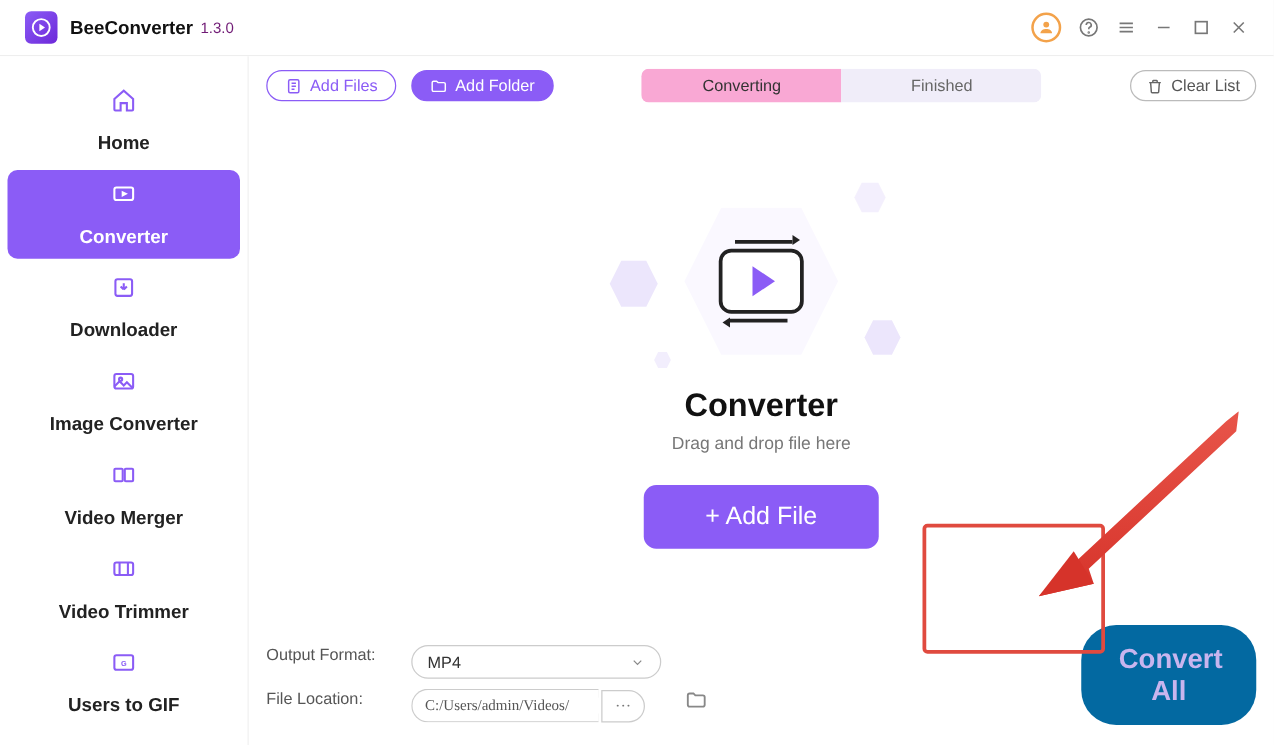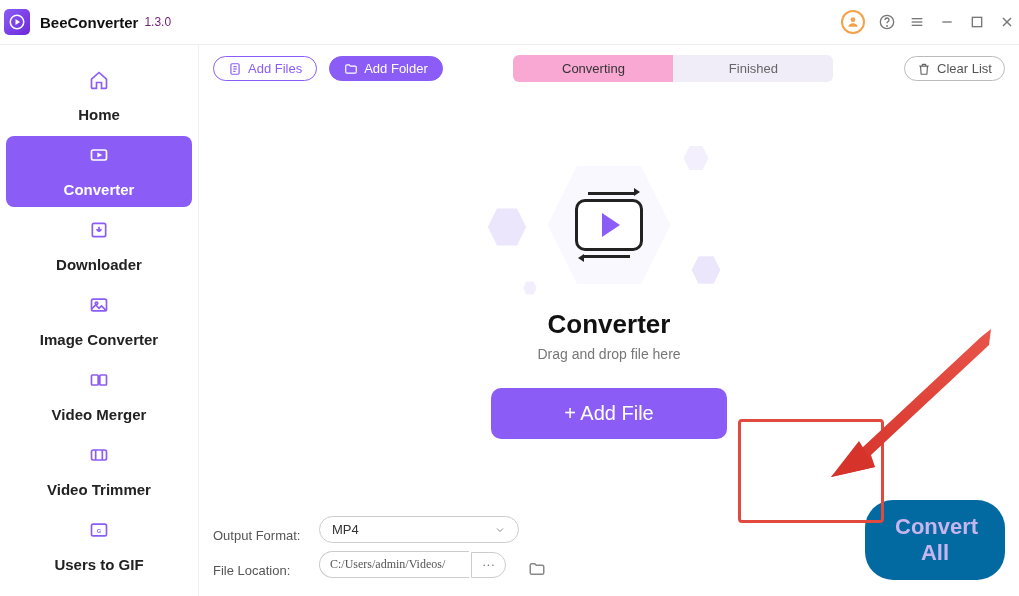--- a/index.html
+++ b/index.html
@@ -11,21 +11,21 @@
   overflow: hidden;
   position: relative;
 }
 .app { display: flex; flex-direction: column; height: 100%; background: #fff; }
 
 
 .titlebar {
   height: 45px;
   display: flex;
   align-items: center;
-  padding: 0 4px;
+  padding: 0 20px;
   border-bottom: 1px solid #eee;
 }
 .app-logo {
   width: 26px; height: 26px;
   background: linear-gradient(135deg, #8b5cf6, #6d28d9);
   border-radius: 5px;
   display: flex; align-items: center; justify-content: center;
 }
 .app-logo svg { width: 18px; height: 18px; }
 .app-title { font-weight: 700; font-size: 15px; margin-left: 10px; color: #111; }
@@ -99,33 +99,33 @@
   clip-path: polygon(25% 4%, 75% 4%, 98% 50%, 75% 96%, 25% 96%, 2% 50%);
 }
 .hx1 { width:40px; height:40px; left:-58px; top:46px; }
 .hx2 { width:26px; height:26px; right:-36px; top:-16px; opacity:.55; }
 .hx3 { width:30px; height:30px; right:-48px; bottom:4px; }
 .hx4 { width:14px; height:14px; left:-22px; bottom:-6px; opacity:.6; }
 .center-title { font-size: 26px; font-weight: 800; margin-top: 20px; color:#111; }
 .center-sub { font-size: 14px; color:#777; margin-top: 6px; }
 .add-file-btn {
   margin-top: 26px; background:#8b5cf6; color:#fff; font-size: 20px; font-weight:500;
-  padding: 14px 40px; border:none; border-radius: 10px; cursor:pointer; width: 236px;
+  padding: 14px 40px; border:none; border-radius: 10px; cursor:pointer; width: 188px;
 }
 .annot-box {
   position:absolute; border: 3px solid #e04a3f; border-radius: 4px;
   width: 146px; height: 104px; top: 374px; left: 539px; pointer-events:none;
 }
 .annot-arrow {
   position:absolute; top: 284px; left: 632px; pointer-events:none;
 }
 
 
 .bottombar { padding: 8px 14px 18px; display:flex; flex-direction:column; gap:8px; position:relative; }
-.form-row { display:flex; align-items:flex-end; gap:14px; font-size:13px; color:#555; }
+.form-row { display:flex; align-items:flex-start; gap:24px; font-size:13px; color:#555; }
 .form-row .label { width: 92px; }
 .select-box {
   display:flex; align-items:center; justify-content:space-between; width: 200px;
   padding: 5px 12px; border:1px solid #ccc; border-radius: 18px; background:#fff; cursor:pointer; font-size:13px; color:#333;
 }
 .path-wrap { display:flex; align-items:center; gap:2px;font-family:Liberation Serif, serif; }
 .path-field {
   width:150px; padding:5px 10px; border:1px solid #ccc; border-radius: 18px 0 0 18px; border-right:0; font-size:12px; overflow:hidden; white-space:nowrap; color:#555;
 }
 .more-btn {

